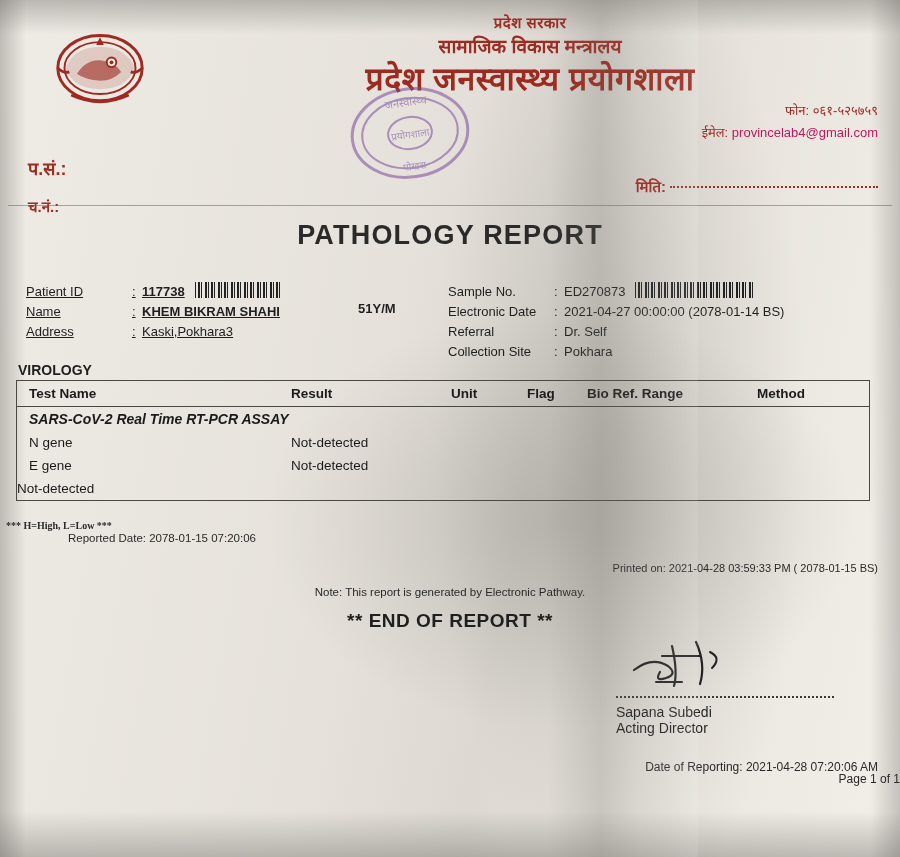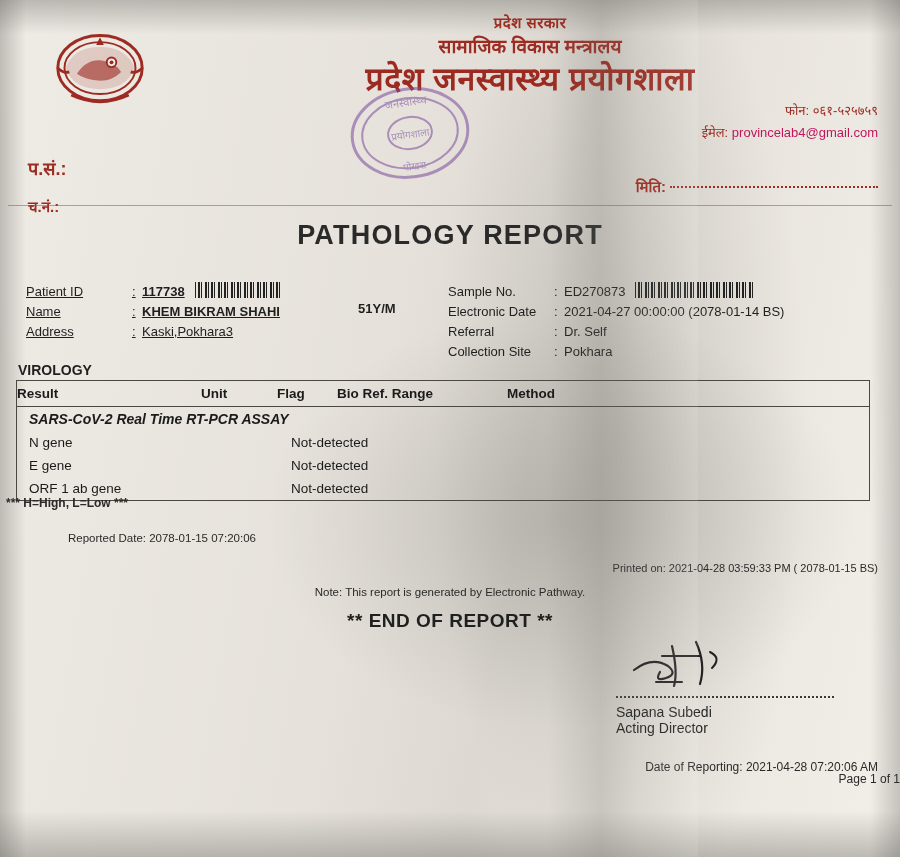--- a/index.html
+++ b/index.html
@@ -229,33 +229,34 @@
     font-size: 13.5px;
     color: #1b1b1b;
     padding: 4px 0 4px 0;
   }
   .t-row.assay {
     font-style: italic;
     font-weight: bold;
     font-size: 14px;
   }
   .c-name  { width: 262px; flex: none; padding-left: 12px; }
-  .c-res   { width: 184px; flex: none; }
+  .c-res   { width: 160px; flex: none; }
   .c-unit  { width: 76px;  flex: none; }
   .c-flag  { width: 60px;  flex: none; }
   .c-ref   { width: 170px; flex: none; }
   .c-meth  { flex: 1; text-align: left; padding-right: 26px; }
 
   
   .hl-note {
     position: absolute;
-    left: 6px; top: 496px;
-    font-size: 12px;
-    font-weight: bold;
-    color: #2a2a2a;
+    left: 6px; top: 520px;
+    font-size: 10px;
+    font-weight: bold;
+    color: #2a2a2a;
+    font-family: Liberation Serif, serif;
   }
   .reported-date {
     position: absolute;
     left: 68px; top: 532px;
     font-size: 11.5px;
     color: #2a2a2a;
   }
   .printed-on {
     position: absolute;
     right: 22px; top: 562px;
@@ -436,20 +437,21 @@
         <span class="icolon">:</span>
         <span class="ival-normal">Pokhara</span>
       </div>
     </div>
   </div>
 
   <div class="section-label">VIROLOGY</div>
 
   <div class="table-wrap">
     <div class="t-head">
+      <span class="c-name">Test Name</span>
       <span class="c-res">Result</span>
       <span class="c-unit">Unit</span>
       <span class="c-flag">Flag</span>
       <span class="c-ref">Bio Ref. Range</span>
       <span class="c-meth">Method</span>
     </div>
 
     <div class="t-row assay">
       <span class="c-name" style="width:600px">SARS-CoV-2 Real Time RT-PCR ASSAY</span>
     </div>
@@ -464,21 +466,20 @@
     </div>
     <div class="t-row">
       <span class="c-name">E gene</span>
       <span class="c-res">Not-detected</span>
       <span class="c-unit"></span>
       <span class="c-flag"></span>
       <span class="c-ref"></span>
       <span class="c-meth"></span>
     </div>
     <div class="t-row">
-      <span class="c-name">ORF 1 ab gene</span>
       <span class="c-res">Not-detected</span>
       <span class="c-unit"></span>
       <span class="c-flag"></span>
       <span class="c-ref"></span>
       <span class="c-meth"></span>
     </div>
   </div>
 
   <div class="hl-note">*** H=High, L=Low ***</div>
   <div class="reported-date">Reported Date: 2078-01-15 07:20:06</div>

